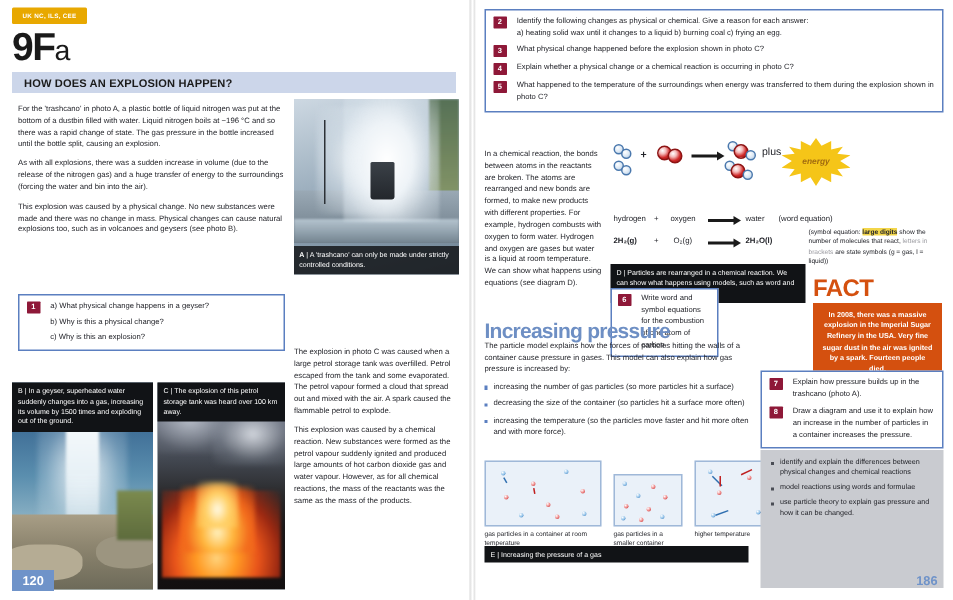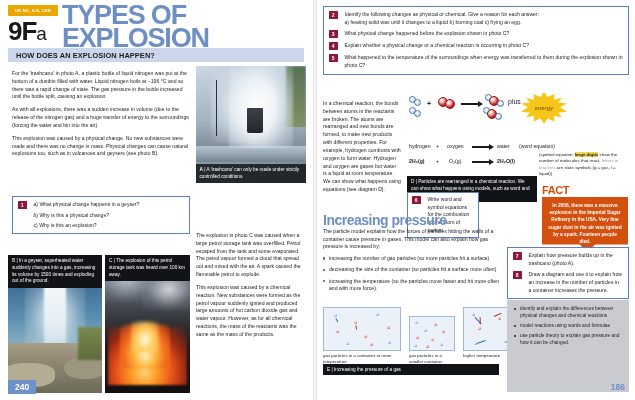--- a/index.html
+++ b/index.html
@@ -196,21 +196,21 @@
 
   .capD {
     position:absolute; left:90px; top:176px; width:130px;
     background:#111316; color:#fff; font-size:4.7px; line-height:1.45;
     padding:3px 4px;
   }
 
   
   .factwrap { position:absolute; left:225px; top:185px; width:86px; }
   .facttitle {
-    font-size:11px; font-weight:bold; color:#d4500f; letter-spacing:-.4px;
+    font-size:16px; font-weight:bold; color:#d4500f; letter-spacing:-.4px;
     line-height:1; margin-bottom:1px;
   }
   .factbody {
     background:#d4500f; color:#ffffff;
     font-size:4.8px; line-height:1.5; text-align:center;
     font-weight:bold; padding:5px 5px 7px 5px;
     clip-path:polygon(0 0,100% 0,100% 86%,62% 86%,52% 100%,44% 86%,0 86%);
   }
 
   
@@ -265,24 +265,20 @@
 <body>
 
 <div class="page">
 
   <div class="leaf-left">
 
     <div class="badge">UK NC, ILS, CEE</div>
 
     <div class="unitcode"><span>9F</span><span class="small">a</span></div>
 
-    <div class="title">
-      <span>TYPES OF</span>
-      <span class="l2">EXPLOSION</span>
-    </div>
 
     <div class="subbar">
       <span>HOW DOES AN EXPLOSION HAPPEN?</span>
     </div>
 
     <div class="lcol col-text">
       <p>For the 'trashcano' in photo A, a plastic bottle of liquid nitrogen was put at the bottom of a dustbin filled with water. Liquid nitrogen boils at −196 °C and so there was a rapid change of state. The gas pressure in the bottle increased until the bottle split, causing an explosion.</p>
       <p>As with all explosions, there was a sudden increase in volume (due to the release of the nitrogen gas) and a huge transfer of energy to the surroundings (forcing the water and bin into the air).</p>
       <p>This explosion was caused by a physical change. No new substances were made and there was no change in mass. Physical changes can cause natural explosions too, such as in volcanoes and geysers (see photo B).</p>
     </div>
@@ -342,21 +338,21 @@
     <div class="cap-dark" style="position:absolute; left:105px; top:255px; width:85px;">
       <span class="letter">C</span>
       <span>| The explosion of this petrol storage tank was heard over 100 km away.</span>
     </div>
 
     <div class="midcol col-text">
       <p>The explosion in photo C was caused when a large petrol storage tank was overfilled. Petrol escaped from the tank and some evaporated. The petrol vapour formed a cloud that spread out and mixed with the air. A spark caused the flammable petrol to explode.</p>
       <p>This explosion was caused by a chemical reaction. New substances were formed as the petrol vapour suddenly ignited and produced large amounts of hot carbon dioxide gas and water vapour. However, as for all chemical reactions, the mass of the reactants was the same as the mass of the products.</p>
     </div>
 
-    <div class="pageno-l">240</div>
+    <div class="pageno-l">120</div>
   </div>
 
   <div class="gutter"></div>
 
   <div class="leaf-right">
 
     <div class="rq qbox">
       <div class="qrow">
         <div class="qnum">2</div>
         <div class="qtext">

